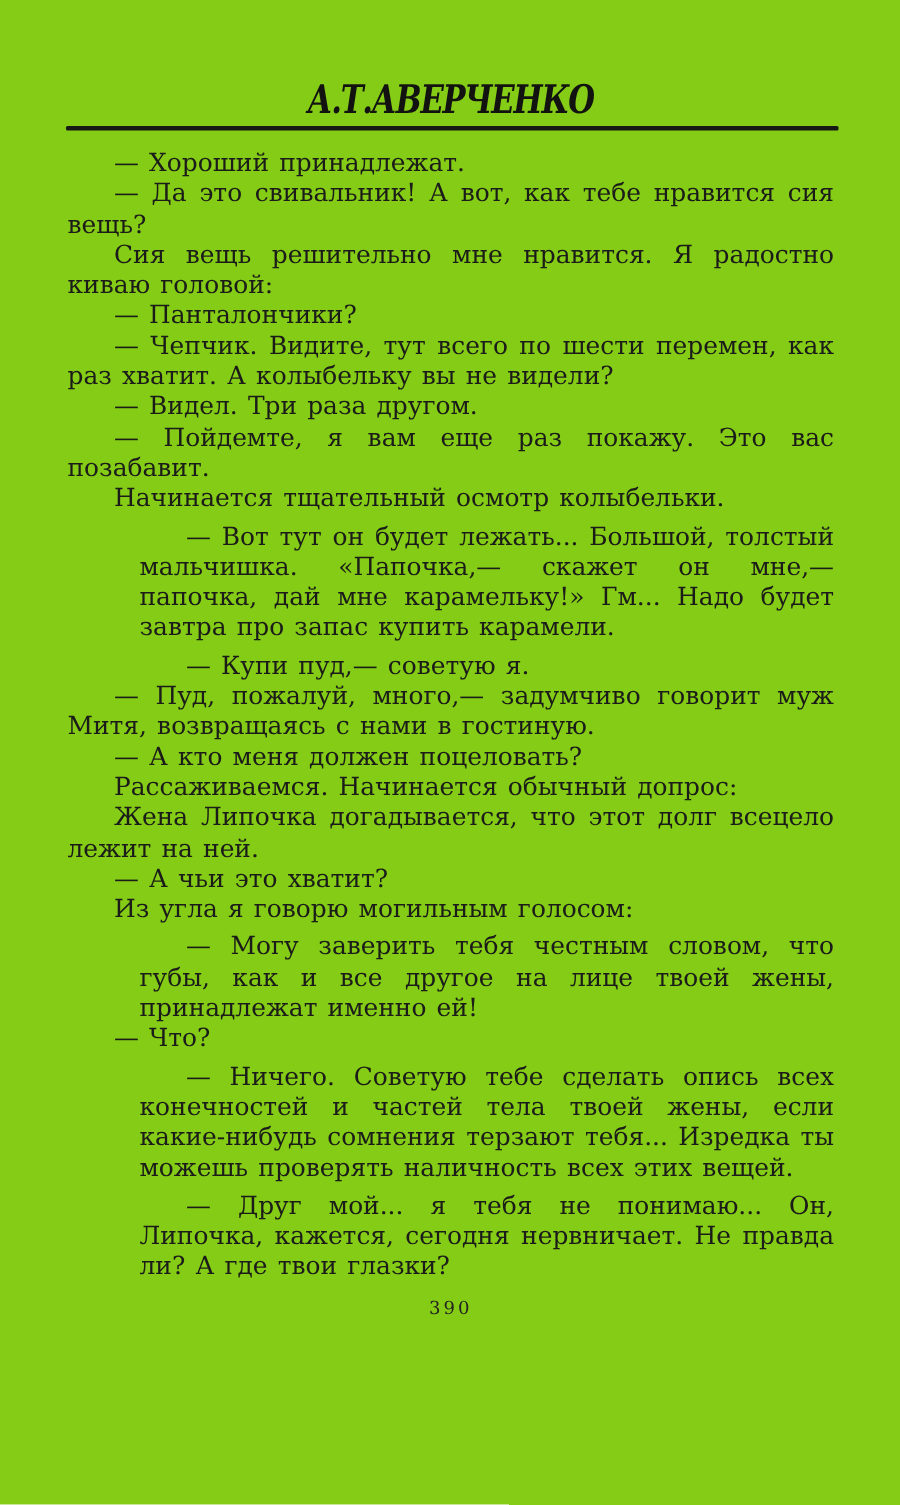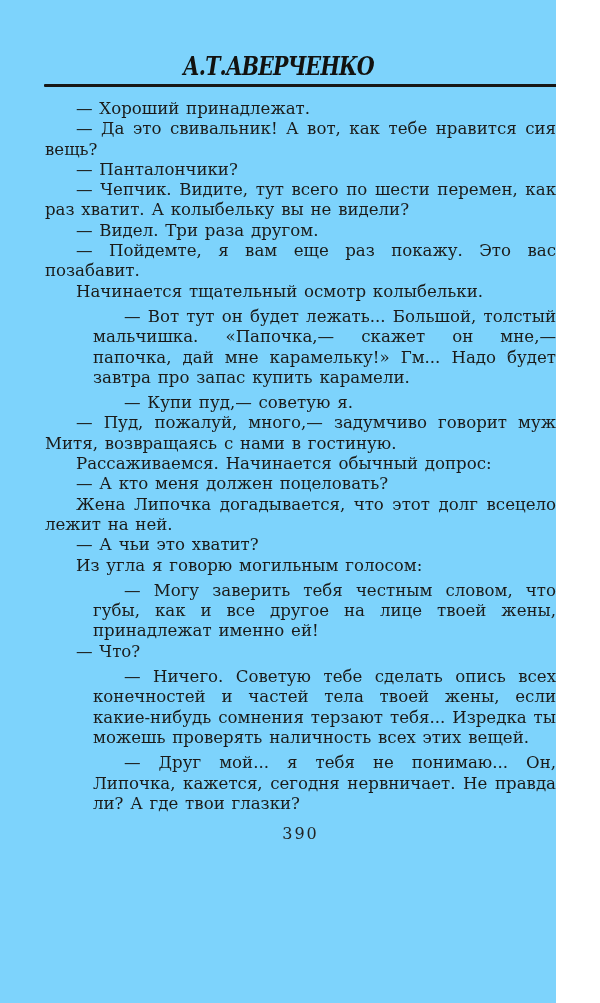--- a/index.html
+++ b/index.html
@@ -2,23 +2,23 @@
 <html lang="ru"><head>
 <meta charset="utf-8">
 <style>
   html, body {
     margin: 0;
     padding: 0;
     background: #ffffff;
   }
   .sheet {
     position: relative;
-    width: 556px;
+    width: 600px;
     height: 1003px;
-    background: #7dd3fc;
+    background: #84cc16;
     overflow: hidden;
     font-family: "DejaVu Serif", "Liberation Serif", serif;
     color: #1b1b19;
   }
   
   .running-head {
     position: absolute;
     top: 52px;
     left: 0;
     width: 100%;
@@ -59,50 +59,51 @@
     text-indent: 31px;
     word-spacing: 1.5px;
   }
   .para.gap {
     margin-top: 5px;
     margin-left: 48px;
   }
   .page-number {
     margin-top: 10px;
     text-align: center;
-    font-size: 16px;
+    font-size: 12px;
     letter-spacing: 2px;
     color: #232321;
   }
 </style>
 </head>
 <body>
 
 <div class="sheet">
 
   <div class="running-head">
     <span class="rh-text">А.Т.АВЕРЧЕНКО</span>
   </div>
 
   <div class="head-rule"></div>
 
   <div class="text-col">
     <div class="paras">
         <p class="para">— Хороший принадлежат.</p>
         <p class="para">— Да это свивальник! А вот, как тебе нравится сия вещь?</p>
+        <p class="para">Сия вещь решительно мне нравится. Я радостно киваю головой:</p>
         <p class="para">— Панталончики?</p>
         <p class="para">— Чепчик. Видите, тут всего по шести перемен, как раз хватит. А колыбельку вы не видели?</p>
         <p class="para">— Видел. Три раза другом.</p>
         <p class="para">— Пойдемте, я вам еще раз покажу. Это вас позабавит.</p>
         <p class="para">Начинается тщательный осмотр колыбельки.</p>
         <p class="para gap">— Вот тут он будет лежать... Большой, толстый мальчишка. «Папочка,— скажет он мне,— папочка, дай мне карамельку!» Гм... Надо будет завтра про запас купить карамели.</p>
         <p class="para gap">— Купи пуд,— советую я.</p>
         <p class="para">— Пуд, пожалуй, много,— задумчиво говорит муж Митя, возвращаясь с нами в гостиную.</p>
+        <p class="para">— А кто меня должен поцеловать?</p>
         <p class="para">Рассаживаемся. Начинается обычный допрос:</p>
-        <p class="para">— А кто меня должен поцеловать?</p>
         <p class="para">Жена Липочка догадывается, что этот долг всецело лежит на ней.</p>
         <p class="para">— А чьи это хватит?</p>
         <p class="para">Из угла я говорю могильным голосом:</p>
         <p class="para gap">— Могу заверить тебя честным словом, что губы, как и все другое на лице твоей жены, принадлежат именно ей!</p>
         <p class="para">— Что?</p>
         <p class="para gap">— Ничего. Советую тебе сделать опись всех конечностей и частей тела твоей жены, если какие-нибудь сомнения терзают тебя... Изредка ты можешь проверять наличность всех этих вещей.</p>
         <p class="para gap">— Друг мой... я тебя не понимаю... Он, Липочка, кажется, сегодня нервничает. Не правда ли? А где твои глазки?</p>
       </div>
     <div class="page-number">390</div>
   </div>

